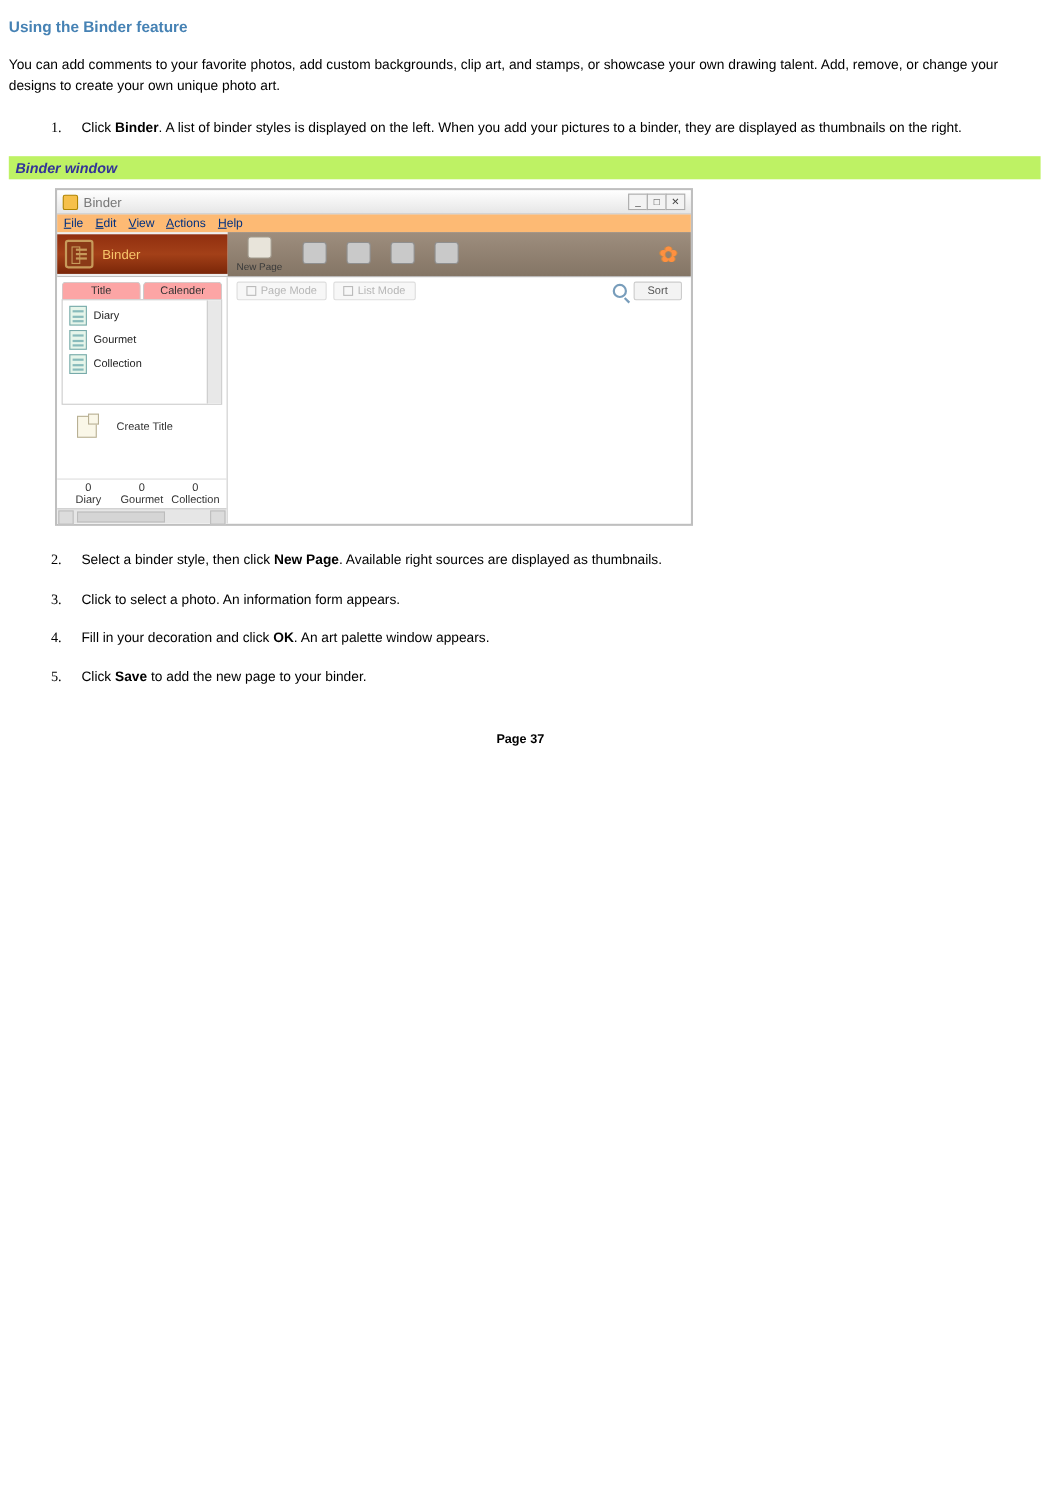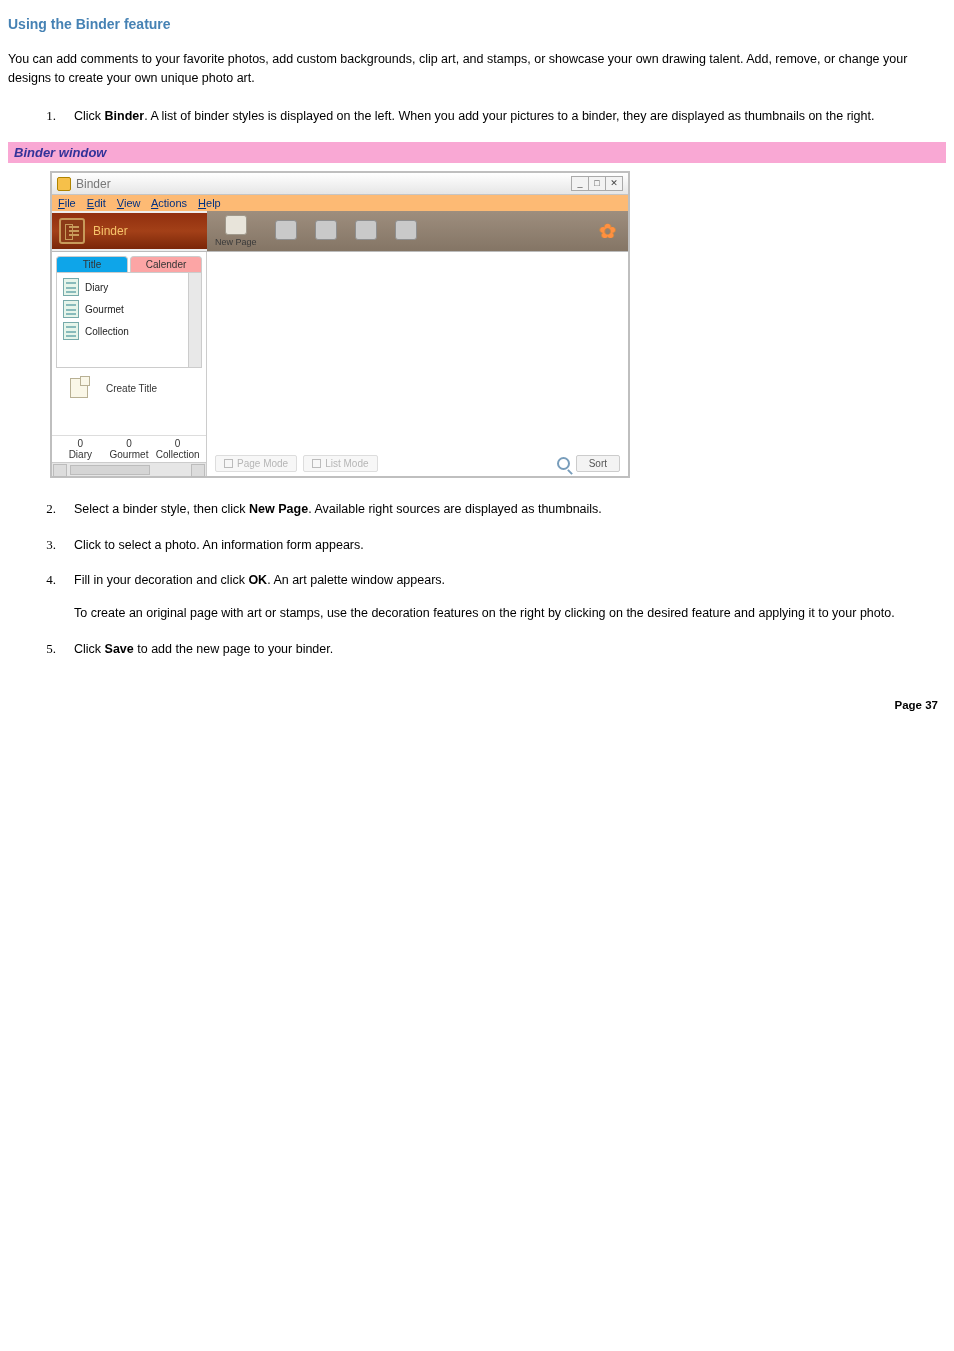--- a/index.html
+++ b/index.html
@@ -44,21 +44,21 @@
     line-height: 1.55;
   }
   .step-body p { margin: 0 0 14px 0; }
   .step-body p:last-child { margin-bottom: 0; }
   b { font-weight: bold; }
 
   .figure-block {
     margin: 6px 0 22px 0;
   }
   .figure-caption {
-    background: #f9a8d4;
+    background: #bef264;
     color: #333399;
     font-style: italic;
     font-weight: bold;
     font-size: 13px;
     padding: 3px 6px;
     width: 100%;
   }
   
   .app-window {
     margin: 8px 0 0 42px;
@@ -203,21 +203,21 @@
     text-align:center;
     font-size:10px;
     padding:2px 0;
     border:1px solid #ccc;
     background:#fca5a5;
     border-bottom:none;
     border-radius:4px 4px 0 0;
     color:#333;
   }
   .sb-tab.active{
-    background:#0ea5e9;
+    background:#fca5a5;
   }
   .sidebar-list{
     border:1px solid #ccc;
     margin: 0 4px;
     padding:3px 2px;
     height: 96px;
     overflow:hidden;
     position:relative;
   }
   .sidebar-list::after{
@@ -281,21 +281,21 @@
   .sidebar-scrollbar::after{right:1px;}
   .sidebar-scrollbar .thumb{
     position:absolute; left:18px; top:2px;
     height:10px; width: 80px;
     background:#d5d5d5;
     border:1px solid #bcbcbc;
   }
 
   .app-main{
     flex:1;
-    display:flex;flex-direction:column;justify-content:flex-end;
+    display:flex;flex-direction:column;
   }
   .main-top{
     display:flex;align-items:center;
     padding:4px 8px;
     gap:6px;
   }
   .mode-btn{
     font-size:10px; color:#b6b6b6;
     padding:2px 8px;
     border:1px solid #ddd;
@@ -326,21 +326,21 @@
   }
   .note-ico{
     width:22px;height:18px;
     margin-right:10px;
     margin-top:2px;
     position:relative;
   }
   .note-ico svg{ width:22px;height:18px; }
 
   .page-footer{
-    text-align:right;
+    text-align:center;
     font-size:11.5px;
     padding: 24px 8px 8px 0;
   }
   .page-footer b{ font-weight:bold; }
 </style>
 </head>
 <body>
 
 <div class="page-title">Using the Binder feature</div>
 
@@ -480,21 +480,20 @@
     <div class="step-body">
       <p>Click to select a photo. An information form appears.</p>
     </div>
   </li>
   <li>
     <div class="step-num">4.</div>
     <div class="step-body">
       <p>
         <span>Fill in your decoration and click </span><b>OK</b><span>. An art palette window appears.</span>
       </p>
-      <p>To create an original page with art or stamps, use the decoration features on the right by clicking on the desired feature and applying it to your photo.</p>
     </div>
   </li>
   <li>
     <div class="step-num">5.</div>
     <div class="step-body">
       <p>
         <span>Click </span><b>Save</b><span> to add the new page to your binder.</span>
       </p>
     </div>
   </li>

